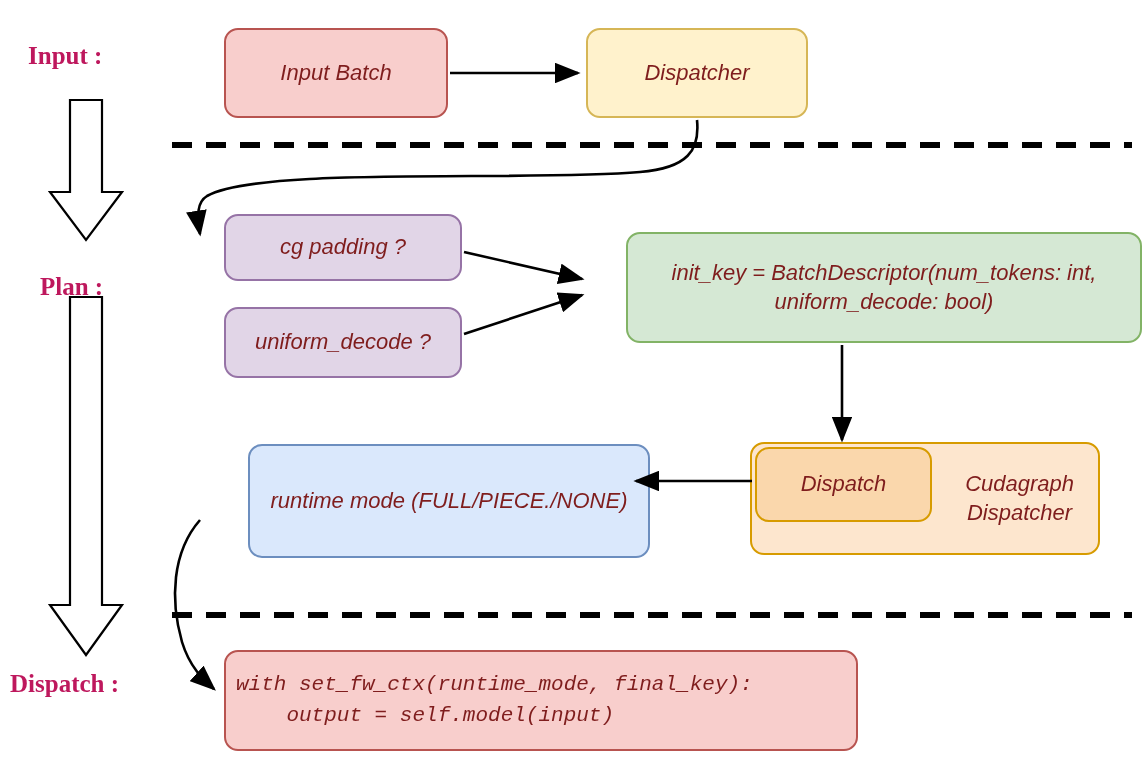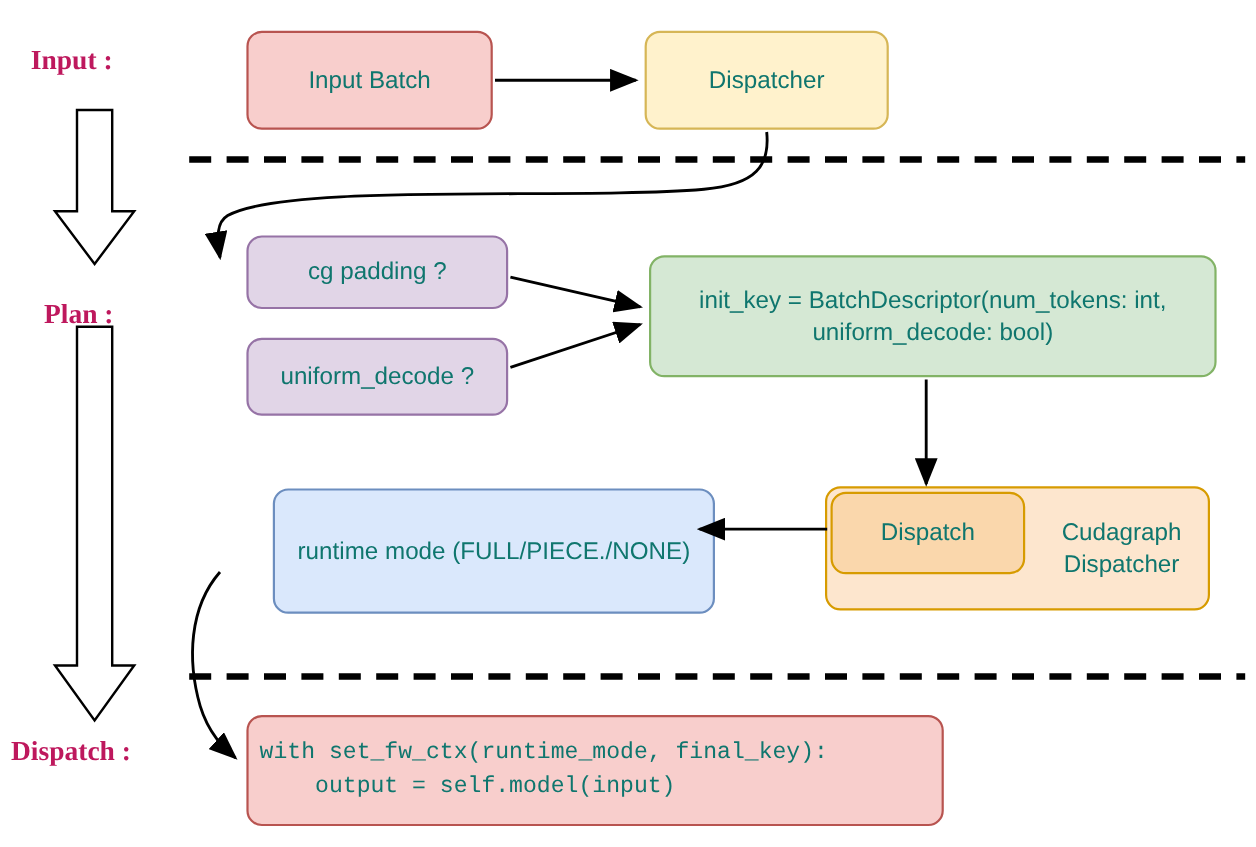--- a/index.html
+++ b/index.html
@@ -29,38 +29,39 @@
   .node {
     position: absolute;
     box-sizing: border-box;
     border-radius: 14px;
     display: flex;
     align-items: center;
     justify-content: center;
     text-align: center;
     font-family: "Liberation Sans", sans-serif;
     font-size: 22px;
-    color: #0f766e;
+    color: #7f1d1d;
     line-height: 1.28;
     border-width: 2px;
     border-style: solid;
+    font-style: italic;
   }
   .node.code {
     font-family: "Liberation Mono", monospace;
     font-size: 21px;
     justify-content: flex-start;
     text-align: left;
     white-space: pre;
     line-height: 1.45;
     padding-left: 10px;
   }
   .node-pink   { background:#f8cecc; border-color:#b85450; }
   .node-yellow { background:#fff2cc; border-color:#d6b656; }
   .node-purple { background:#e1d5e7; border-color:#9673a6; }
-  .node-green  { background:#d5e8d4; border-color:#82b366; }
+  .node-green  { background:#d5e8d4; border-color:#82b366;margin-left:36px; }
   .node-blue   { background:#dae8fc; border-color:#6c8ebf; }
   .node-orange-outer { background:#fde6ce; border-color:#d79b00; }
   .node-orange-inner { background:#fad7ac; border-color:#d79b00; }
   svg.overlay {
     position: absolute;
     left: 0;
     top: 0;
     width: 1142px;
     height: 770px;
     pointer-events: none;

